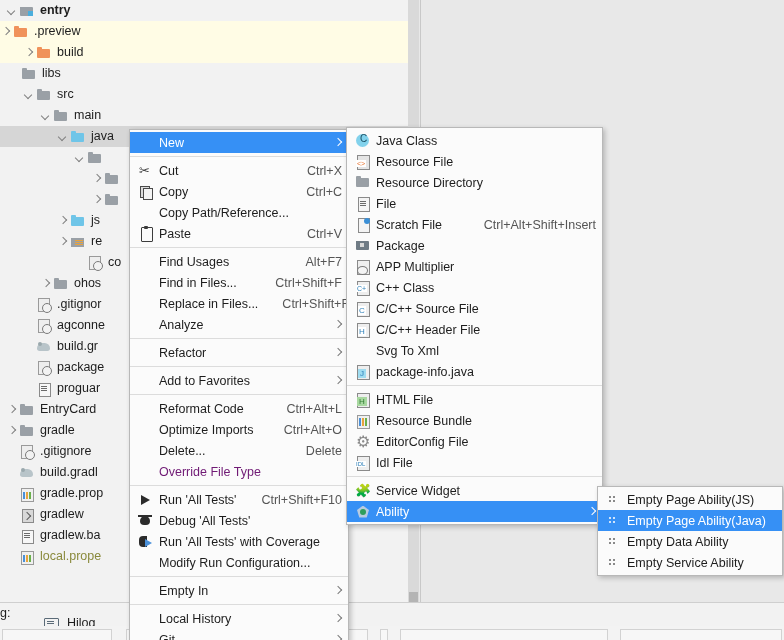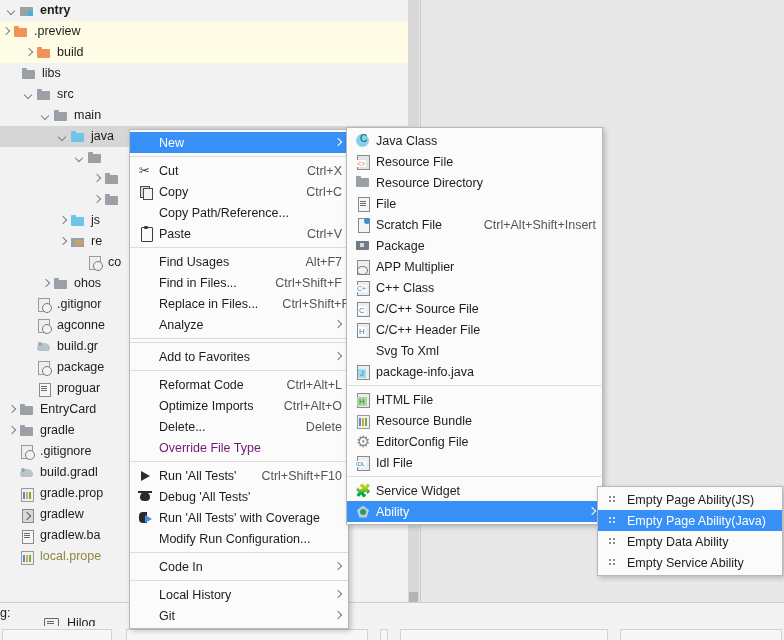--- a/index.html
+++ b/index.html
@@ -462,20 +462,25 @@
       <span class="mic "></span>
       <span class="mtext">Replace in Files...</span>
       <span class="accel">Ctrl+Shift+R</span>
     </div>
     <div class="mi">
       <span class="mic "></span>
       <span class="mtext">Analyze</span>
       <span class="chev"></span>
     </div>
     <div class="sep"></div>
+    <div class="mi">
+      <span class="mic "></span>
+      <span class="mtext">Refactor</span>
+      <span class="chev"></span>
+    </div>
     <div class="sep"></div>
     <div class="mi">
       <span class="mic "></span>
       <span class="mtext">Add to Favorites</span>
       <span class="chev"></span>
     </div>
     <div class="sep"></div>
     <div class="mi">
       <span class="mic "></span>
       <span class="mtext">Reformat Code</span>
@@ -509,21 +514,21 @@
       <span class="mic g-cov"></span>
       <span class="mtext">Run 'All Tests' with Coverage</span>
     </div>
     <div class="mi">
       <span class="mic "></span>
       <span class="mtext">Modify Run Configuration...</span>
     </div>
     <div class="sep"></div>
     <div class="mi">
       <span class="mic "></span>
-      <span class="mtext">Code In</span>
+      <span class="mtext">Empty In</span>
       <span class="chev"></span>
     </div>
     <div class="sep"></div>
     <div class="mi">
       <span class="mic "></span>
       <span class="mtext">Local History</span>
       <span class="chev"></span>
     </div>
     <div class="mi">
       <span class="mic "></span>

